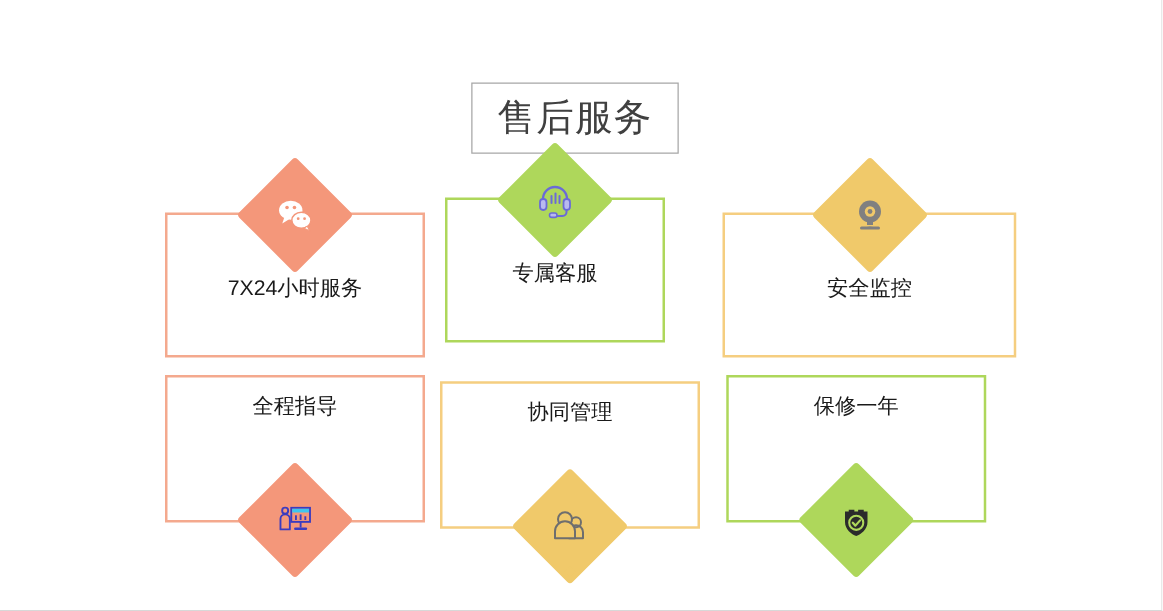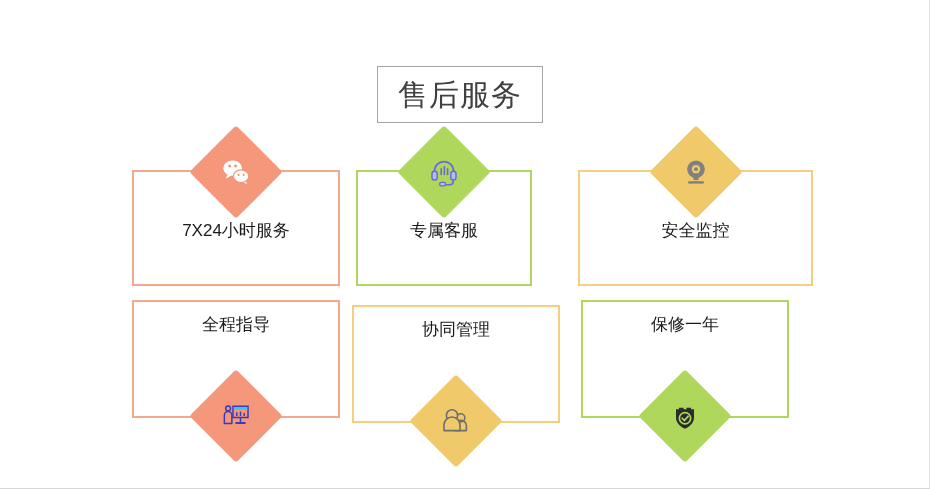--- a/index.html
+++ b/index.html
@@ -131,21 +131,21 @@
           <ellipse cx="26" cy="25" rx="9" ry="7.5" fill="#ffffff" stroke="#f4977a" stroke-width="1.4"></ellipse>
           <path d="M31.5 30.5 L34 35 L28.5 32.5 Z" fill="#ffffff" stroke="#f4977a" stroke-width="1"></path>
           <circle cx="23" cy="23.5" r="1.3" fill="#f4977a"></circle>
           <circle cx="29" cy="23.5" r="1.3" fill="#f4977a"></circle>
         </svg>
       </span>
     </div>
     <div class="card-label">7X24小时服务</div>
   </div>
 
-  <div class="card row-top" id="c1" style="left: 356px; top: 170px; width: 176px; height: 116px; border-color: rgb(174, 215, 91);">
+  <div class="card row-top" id="c1" style="left: 356px; top: 158px; width: 176px; height: 116px; border-color: rgb(174, 215, 91);">
     <div class="diamond" id="d1" style="background: rgb(174, 215, 91);">
       <span class="glyph">
         <svg viewBox="0 0 40 40" width="32" height="32">
           <path d="M8 22 V19 a12 12 0 0 1 24 0 V22" fill="none" stroke="#6a6ad8" stroke-width="2.4" stroke-linecap="round"></path>
           <rect x="5" y="19" width="6.5" height="11" rx="3.2" fill="#b9baf0" stroke="#6a6ad8" stroke-width="1.8"></rect>
           <rect x="28.5" y="19" width="6.5" height="11" rx="3.2" fill="#b9baf0" stroke="#6a6ad8" stroke-width="1.8"></rect>
           <rect x="15.5" y="15" width="2" height="9" rx="1" fill="#6a6ad8"></rect>
           <rect x="19.5" y="12.5" width="2" height="11.5" rx="1" fill="#6a6ad8"></rect>
           <rect x="23.5" y="15" width="2" height="9" rx="1" fill="#6a6ad8"></rect>
           <path d="M31.5 30 V32 a4 4 0 0 1 -4 4 H22" fill="none" stroke="#6a6ad8" stroke-width="2" stroke-linecap="round"></path>

